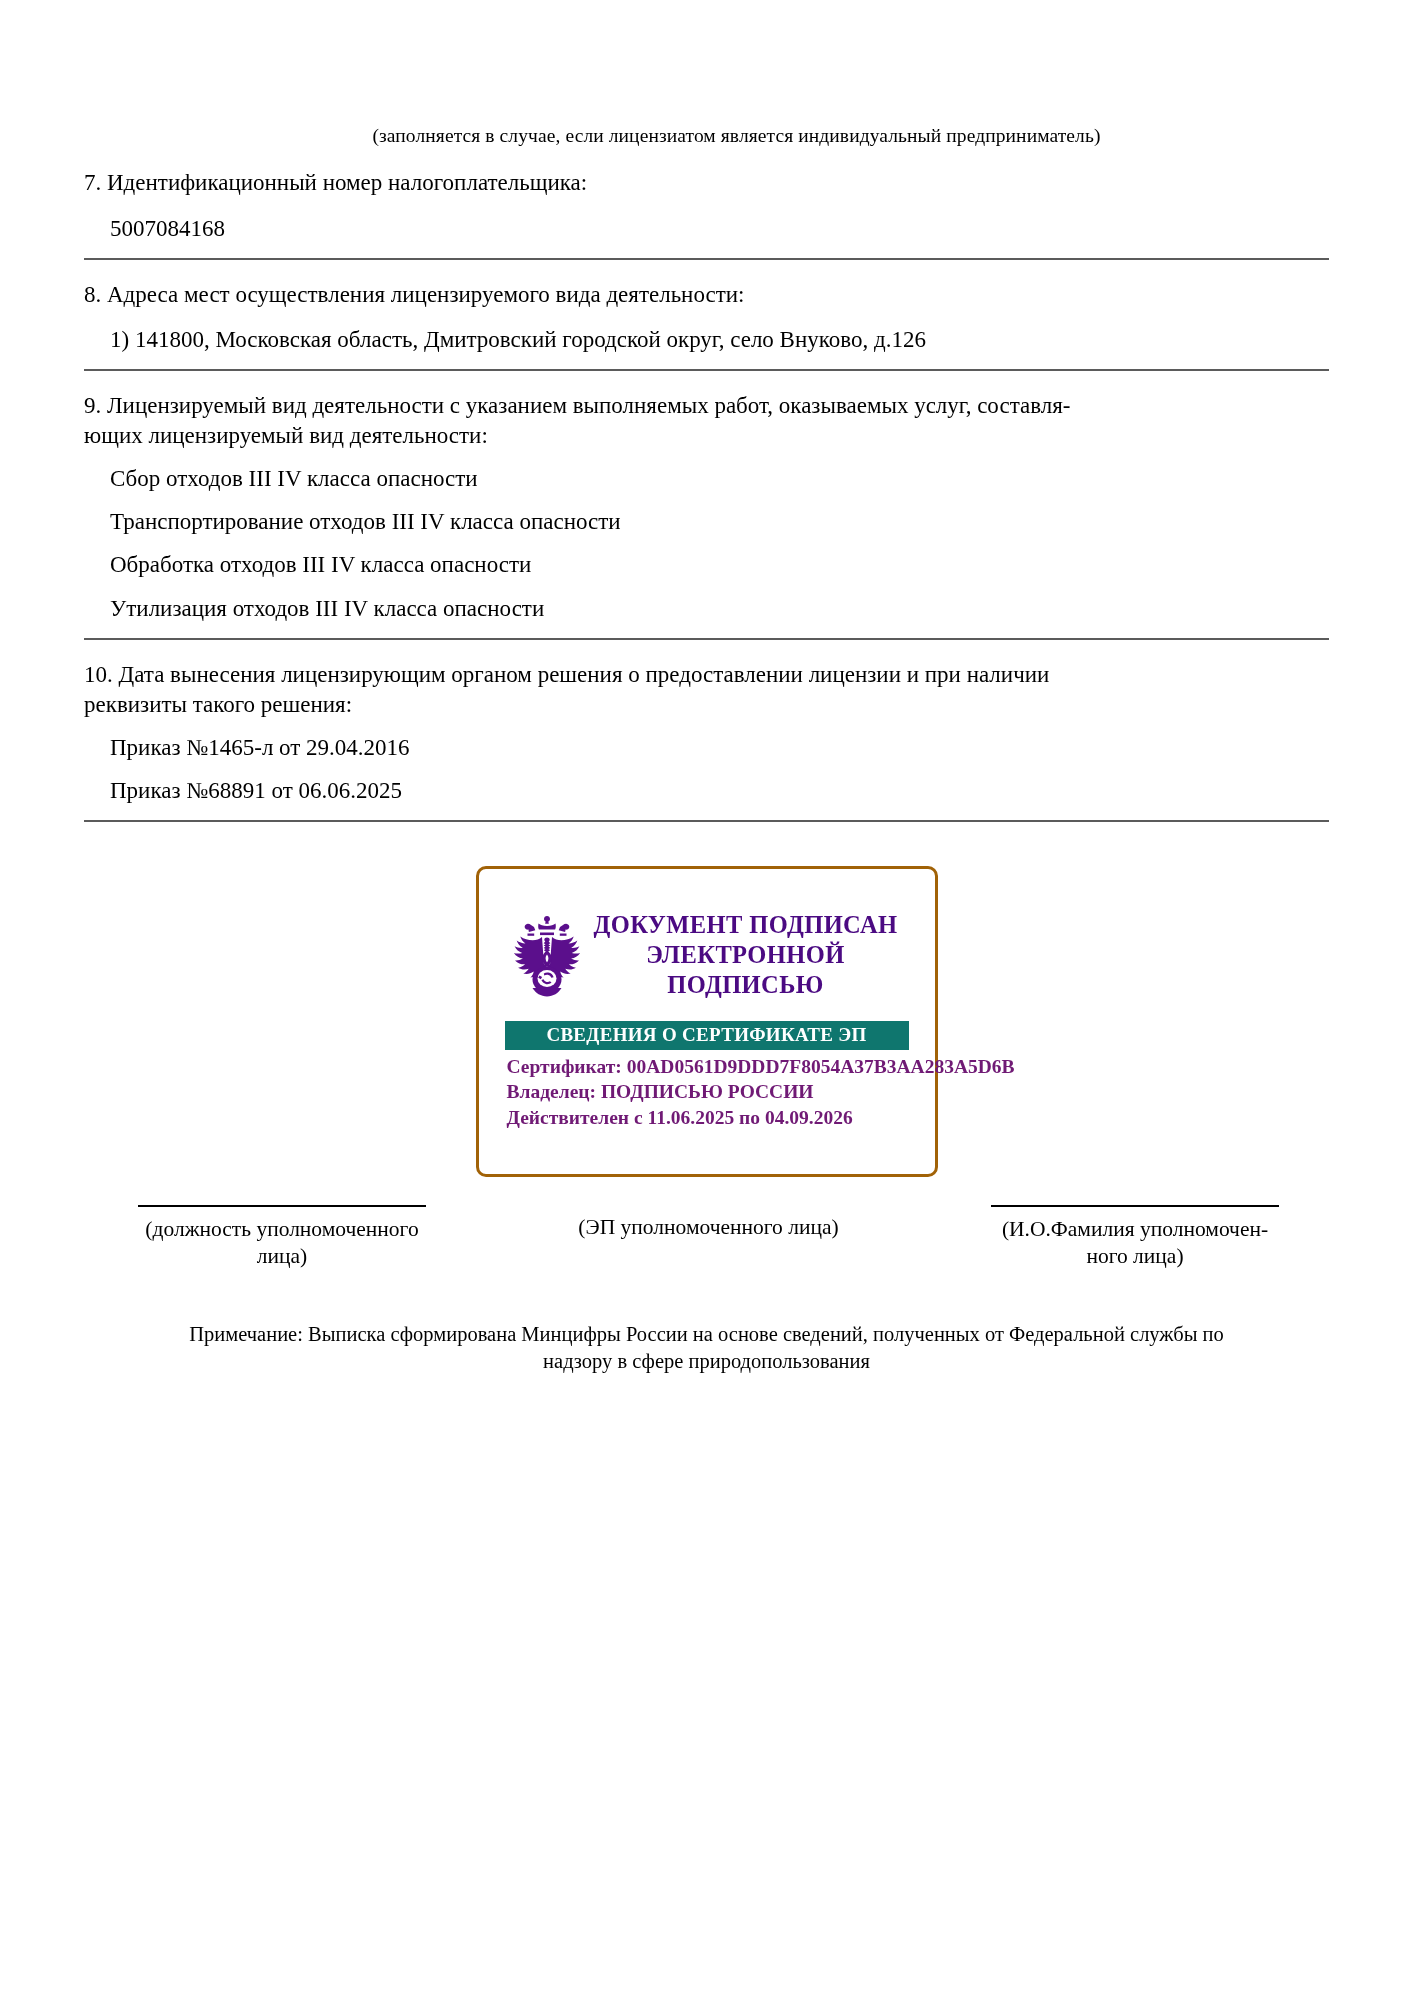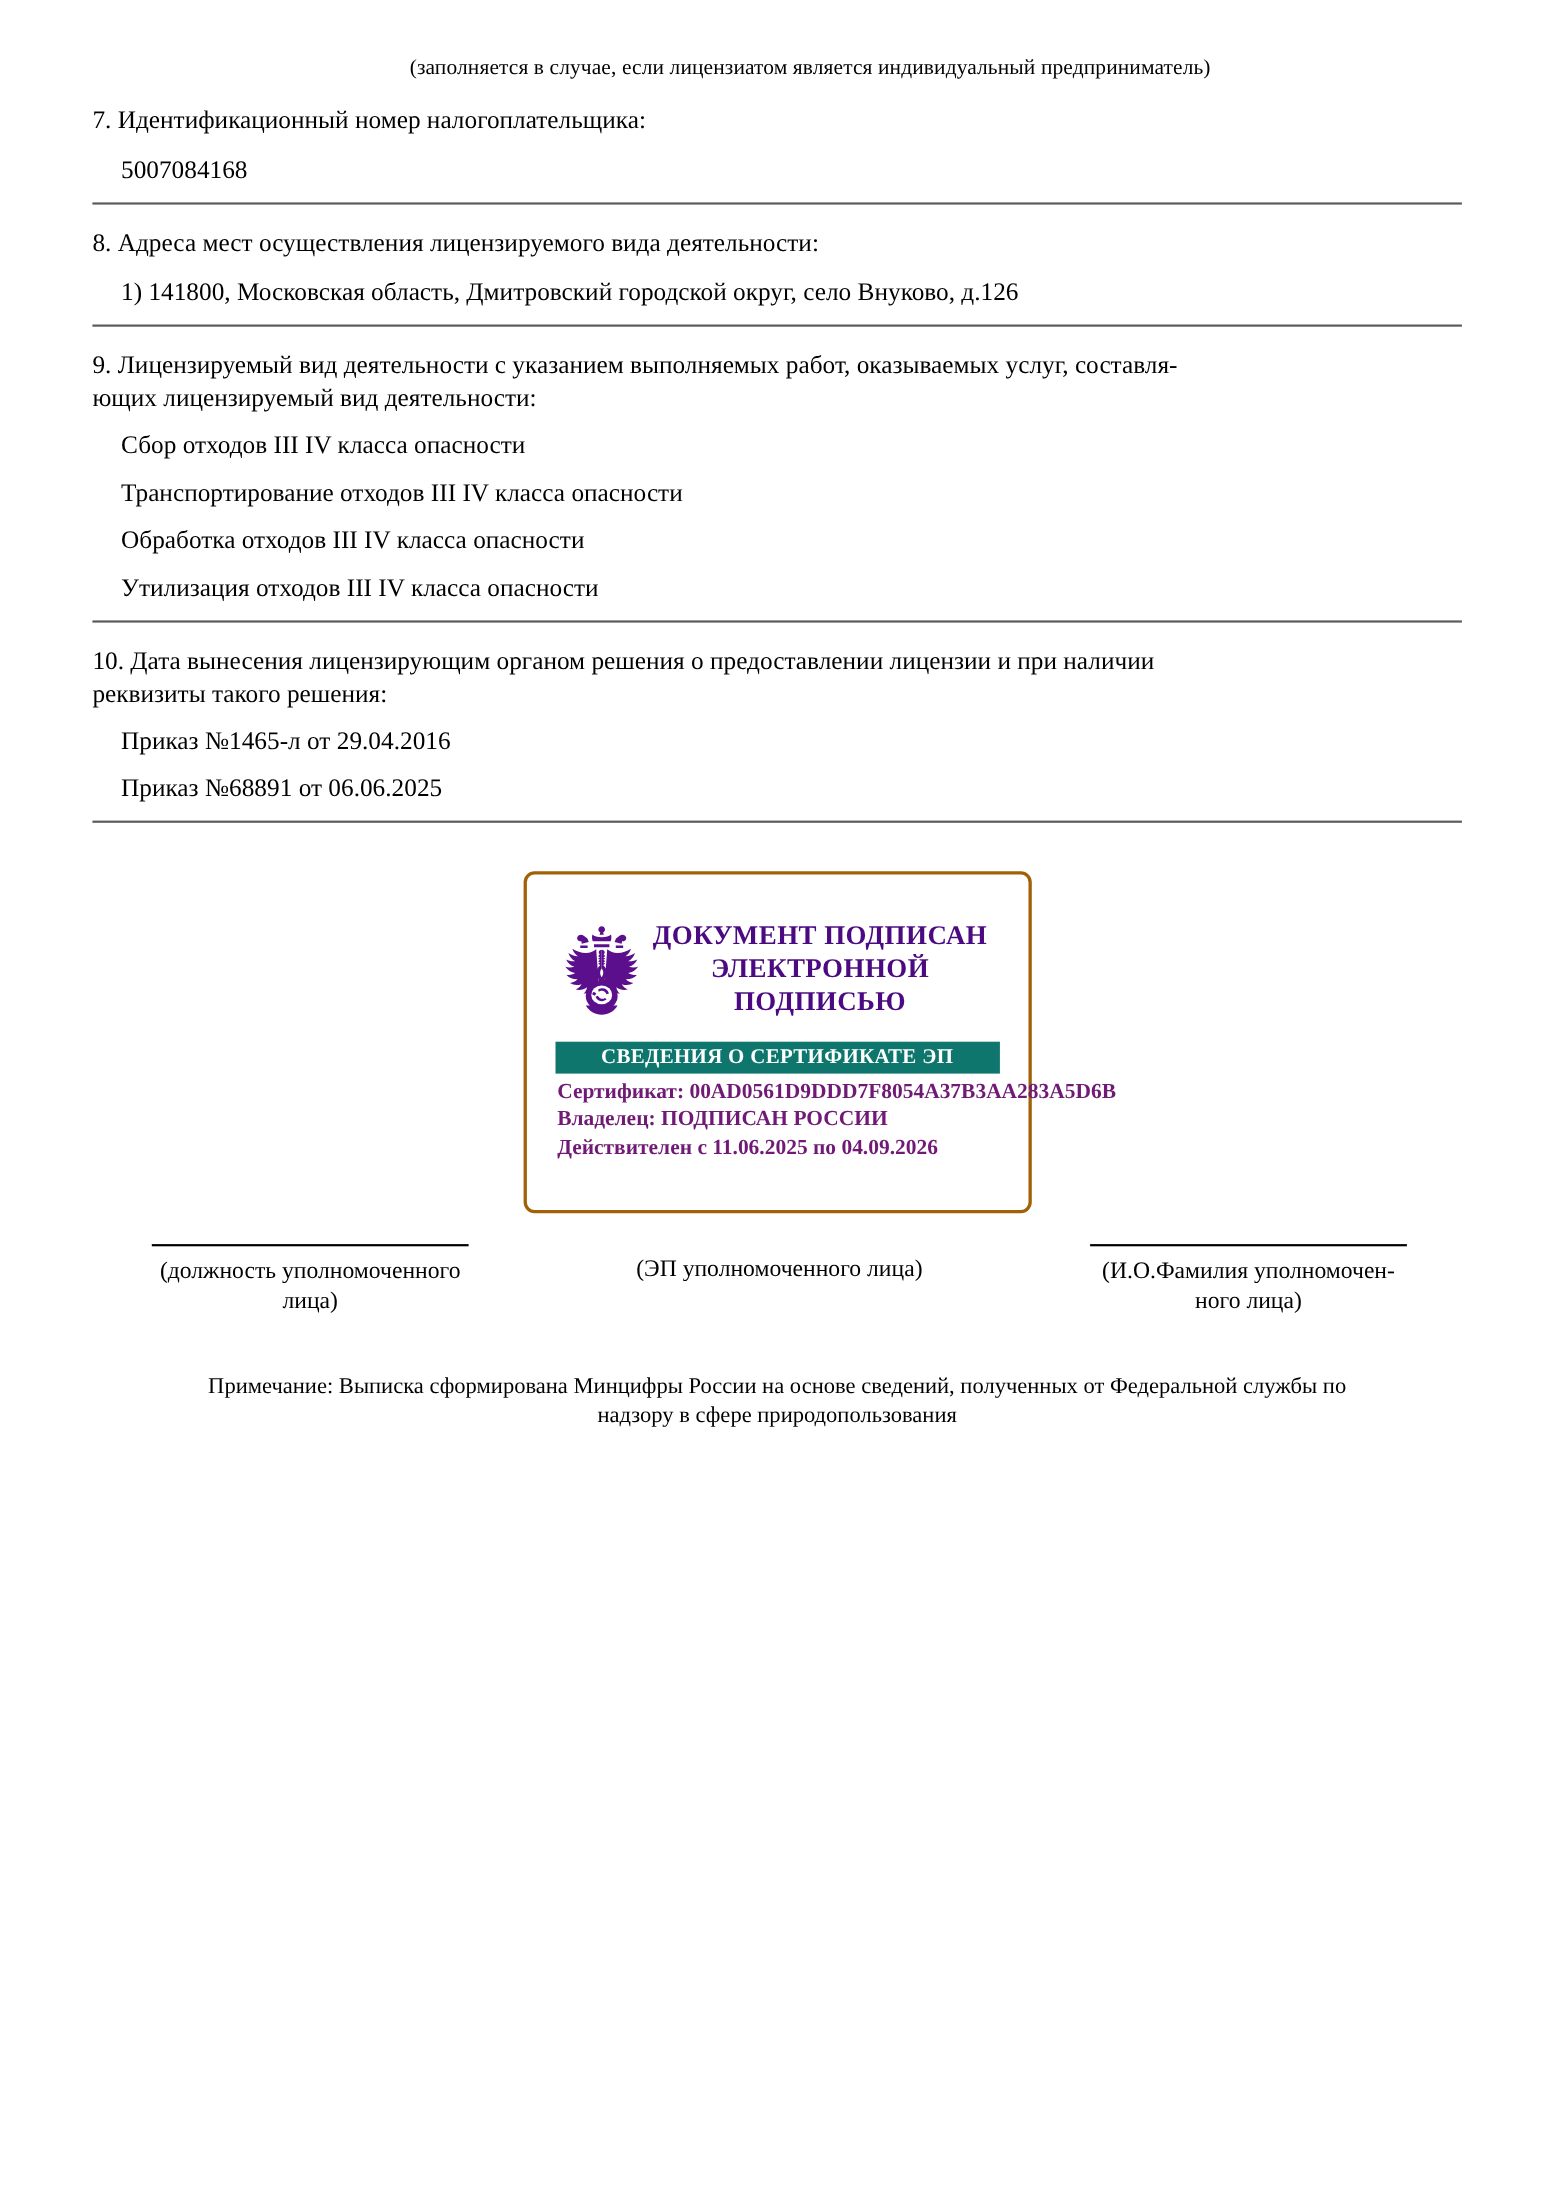--- a/index.html
+++ b/index.html
@@ -22,23 +22,24 @@
     height: 2000px;
     box-sizing: border-box;
     padding: 0 84px;
   }
 
   
   .hdr-note {
     text-align: center;
     font-size: 19.5px;
     line-height: 1.25;
-    padding-top: 50px;
+    padding-top: 108px;
     padding-left: 60px;
     letter-spacing: 0.1px;
+    margin-top: 16px;
   }
 
   .field-label {
     font-size: 23px;
     line-height: 1.31;
     margin-top: 20px;
   }
   .field-value {
     font-size: 23px;
     line-height: 1.31;
@@ -211,21 +212,21 @@
           </g>
         </svg>
         <div class="stamp-title">
           <div>ДОКУМЕНТ ПОДПИСАН</div>
           <div>ЭЛЕКТРОННОЙ ПОДПИСЬЮ</div>
         </div>
       </div>
       <div class="stamp-bar">СВЕДЕНИЯ О СЕРТИФИКАТЕ ЭП</div>
       <div class="stamp-lines">
         <div class="ln">Сертификат: 00AD0561D9DDD7F8054A37B3AA283A5D6B</div>
-        <div class="ln">Владелец: ПОДПИСАН РОССИИ</div>
+        <div class="ln">Владелец: ПОДПИСЬЮ РОССИИ</div>
         <div class="ln">Действителен с 11.06.2025 по 04.09.2026</div>
       </div>
     </div>
   </div>
 
   <div class="sig-row">
     <div class="sig-col">
       <div class="sig-line"></div>
       <div class="sig-caption">(должность уполномоченного</div>
       <div class="sig-caption">лица)</div>

